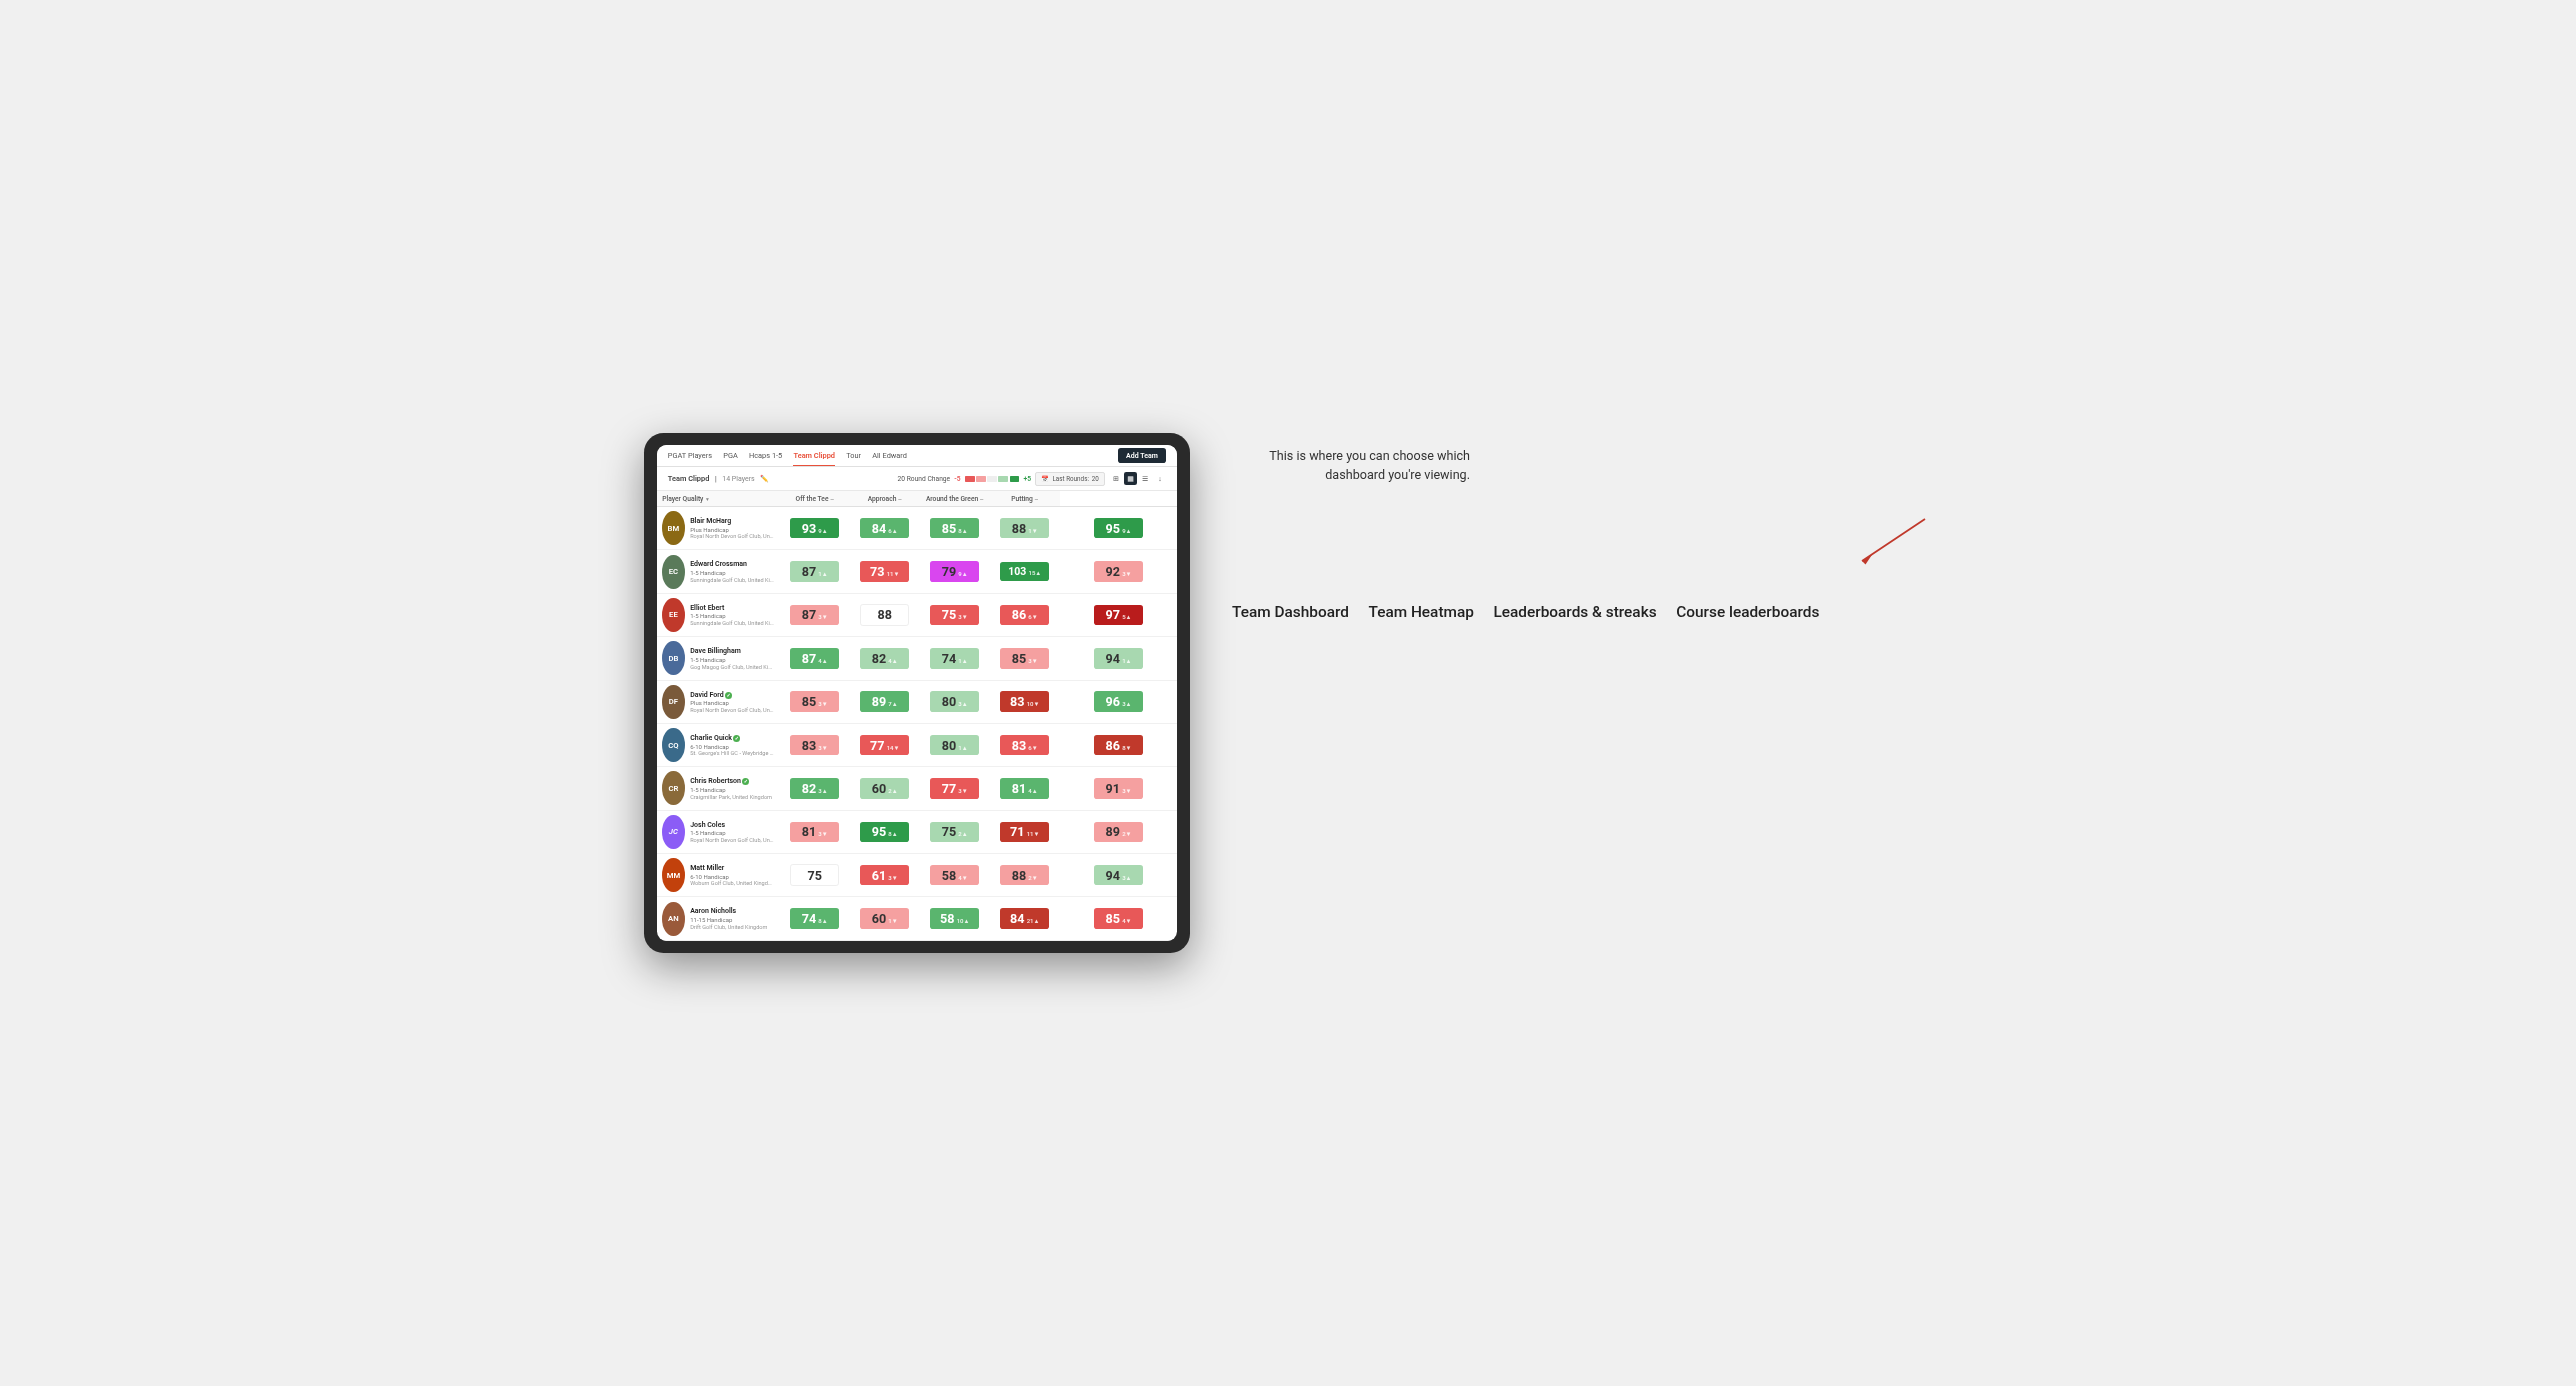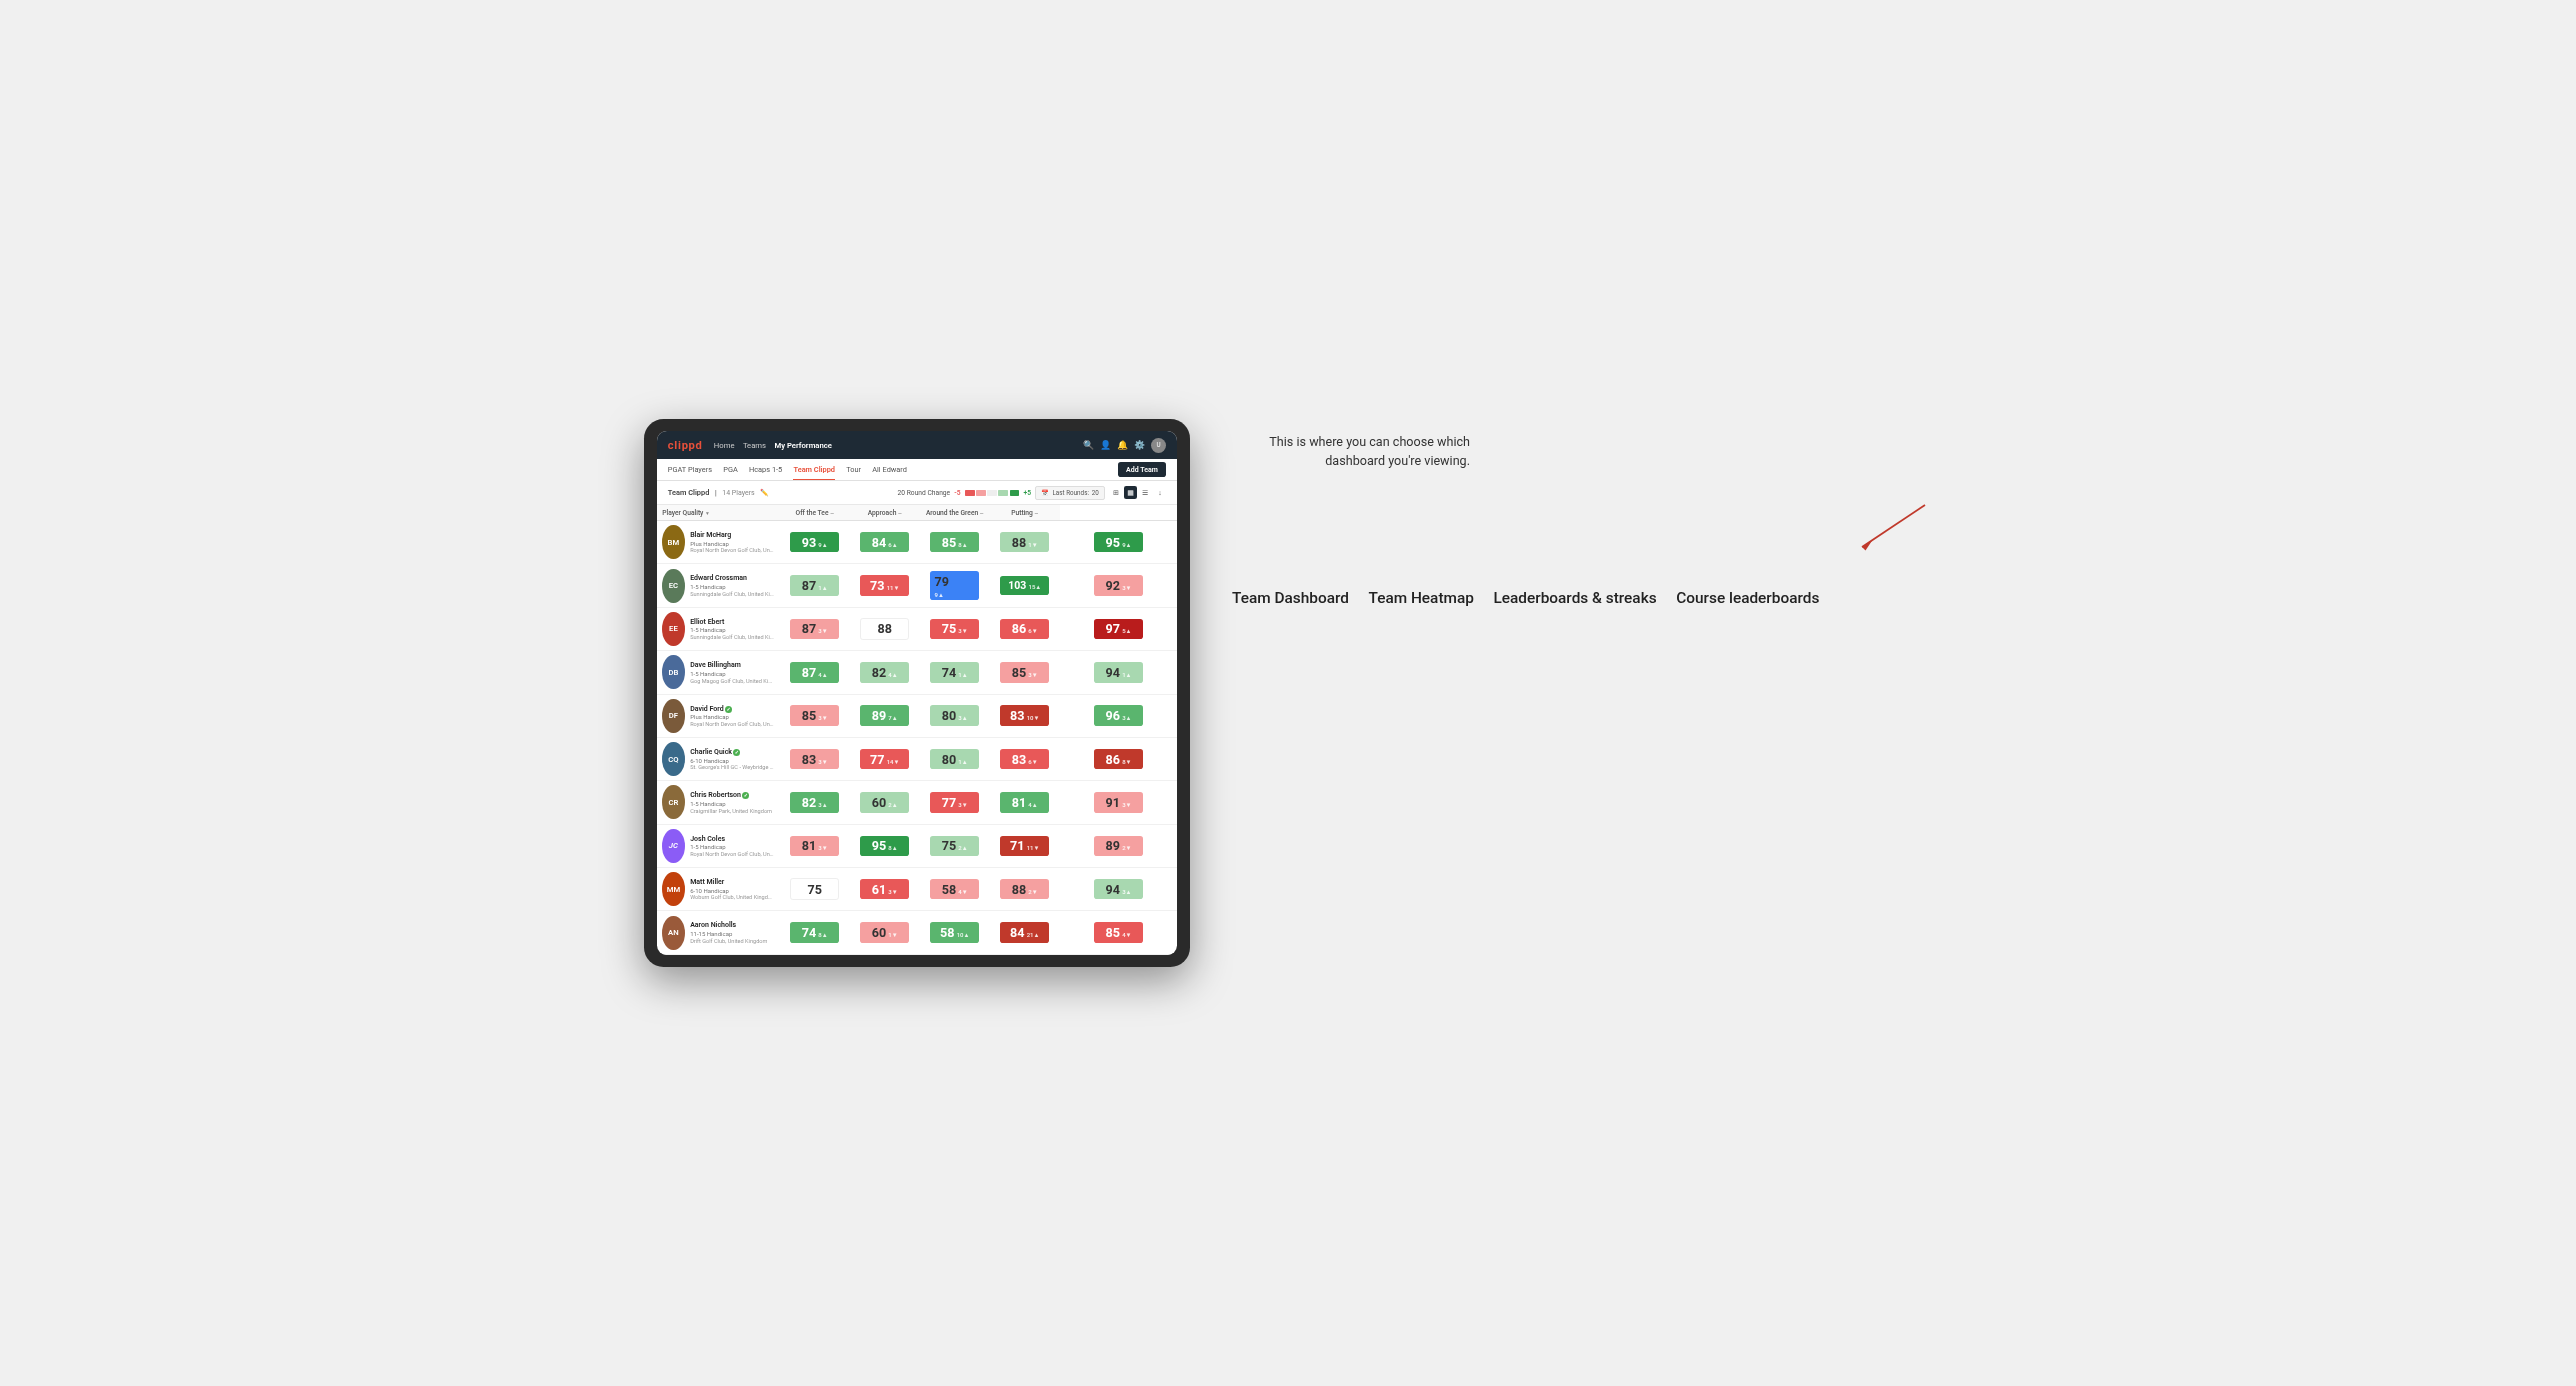--- a/index.html
+++ b/index.html
@@ -340,35 +340,20 @@
     }
   </style>
 </head>
 <body>
 
 <div class="page-wrapper">
 
   <div class="tablet-frame">
     <div class="tablet-screen">
 
-      <div class="nav-bar">
-        <div class="nav-logo">clippd</div>
-        <div class="nav-links">
-          <span class="nav-link">Home</span>
-          <span class="nav-link">Teams</span>
-          <span class="nav-link active">My Performance</span>
-        </div>
-        <div class="nav-icons">
-          <span class="nav-icon">🔍</span>
-          <span class="nav-icon">👤</span>
-          <span class="nav-icon">🔔</span>
-          <span class="nav-icon">⚙️</span>
-          <div class="nav-avatar">U</div>
-        </div>
-      </div>
 
       <div class="sub-nav">
         <span class="sub-nav-link">PGAT Players</span>
         <span class="sub-nav-link">PGA</span>
         <span class="sub-nav-link">Hcaps 1-5</span>
         <span class="sub-nav-link active">Team Clippd</span>
         <span class="sub-nav-link">Tour</span>
         <span class="sub-nav-link">All Edward</span>
         <div class="sub-nav-spacer"></div>
         <div class="add-team-btn">Add Team</div>
@@ -487,21 +472,21 @@
         <span class="score-change" style="color:rgba(255,255,255,0.85);">1▲</span>
       </div>
     </td>
                 <td class="score-cell">
       <div class="score-box" style="background:#e85858; ">
         <span class="score-main" style="color:white; font-size:12.6px;">73</span>
         <span class="score-change" style="color:rgba(255,255,255,0.85);">11▼</span>
       </div>
     </td>
                 <td class="score-cell">
-      <div class="score-box" style="background:#3b82f6;flex-direction:column; ">
+      <div class="score-box" style="background:#d946ef; ">
         <span class="score-main" style="color:#333; font-size:12.6px;">79</span>
         <span class="score-change" style="color:rgba(255,255,255,0.85);">9▲</span>
       </div>
     </td>
                 <td class="score-cell">
       <div class="score-box" style="background:#2e9b4a; ">
         <span class="score-main" style="color:white; font-size:10.5px;">103</span>
         <span class="score-change" style="color:rgba(255,255,255,0.85);">15▲</span>
       </div>
     </td>

